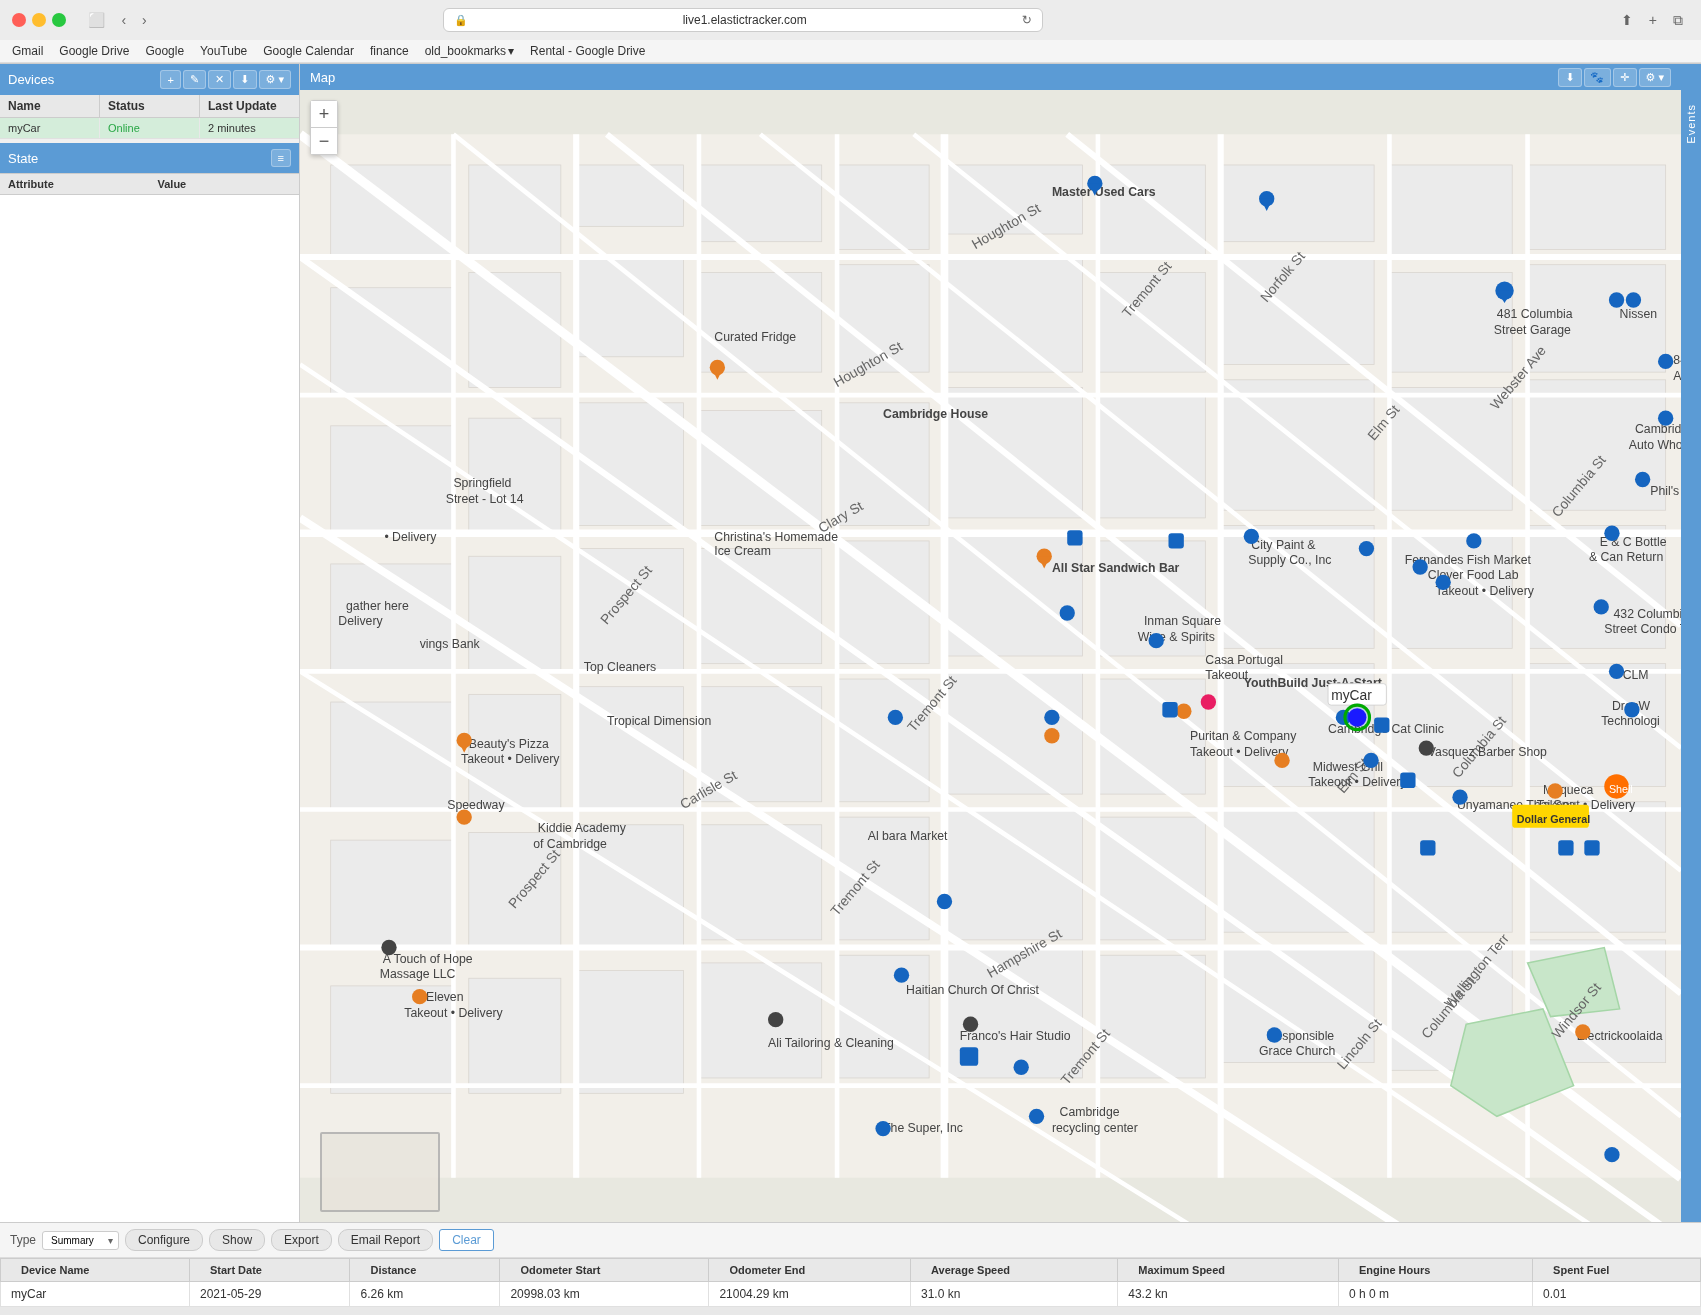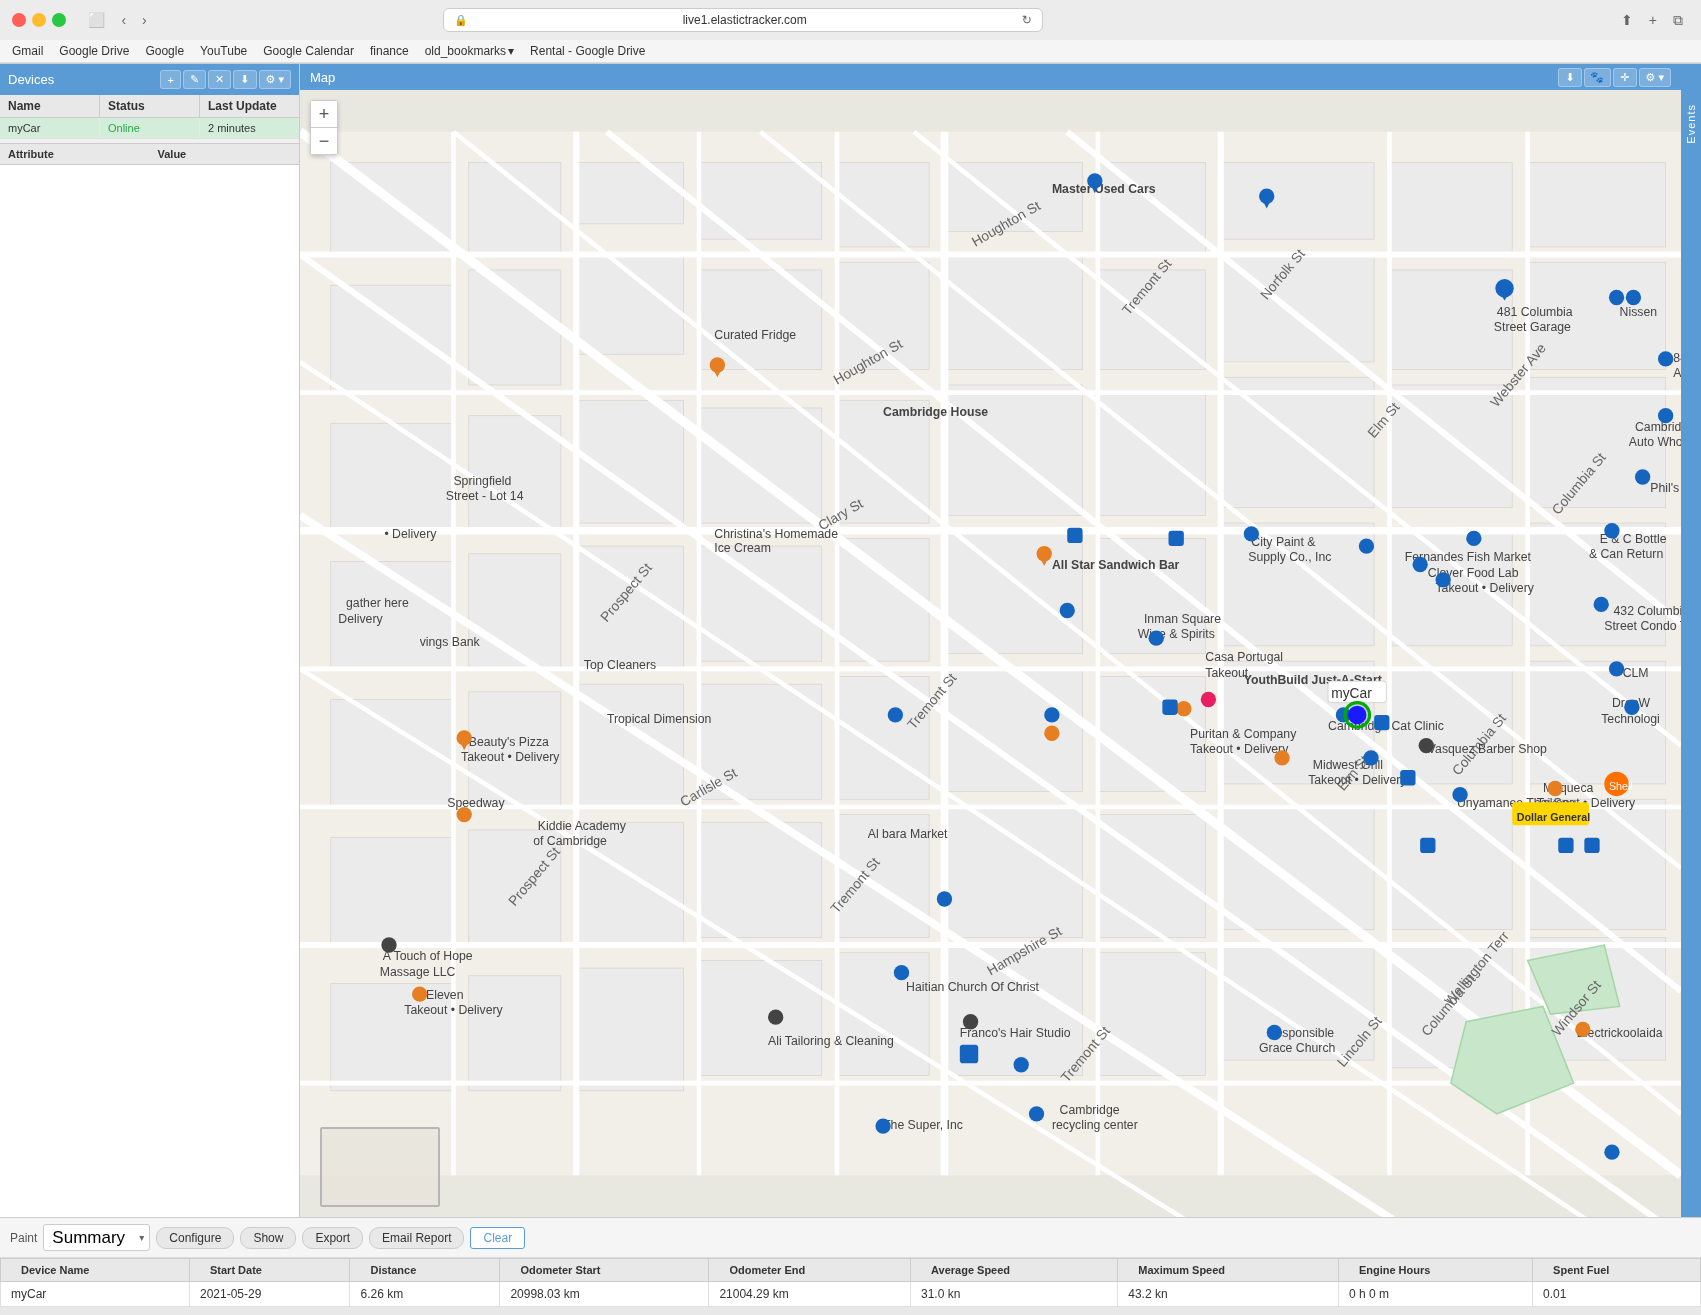--- a/index.html
+++ b/index.html
@@ -67,21 +67,21 @@
 
     
     .right-sidebar { width: 20px; background: #5b9bd5; display: flex; align-items: flex-start; justify-content: center; padding-top: 40px; cursor: pointer; }
     .sidebar-tab { writing-mode: vertical-rl; color: white; font-size: 11px; transform: rotate(180deg); letter-spacing: 1px; }
 
     
     .bottom-section { background: white; border-top: 1px solid #ccc; }
     .bottom-toolbar { display: flex; align-items: center; padding: 6px 10px; gap: 6px; background: #f5f5f5; border-bottom: 1px solid #ddd; }
     .type-label { font-size: 12px; color: #555; }
     .type-select-wrapper { position: relative; display: inline-flex; align-items: center; }
-    .type-select { appearance: none; background: white; border: 1px solid #ccc; border-radius: 3px; padding: 3px 24px 3px 8px; font-size: 17px; cursor: pointer; }
+    .type-select { appearance: none; background: white; border: 1px solid #ccc; border-radius: 3px; padding: 3px 24px 3px 8px; font-size: 10px; cursor: pointer; }
     .select-arrow { position: absolute; right: 6px; pointer-events: none; font-size: 10px; color: #666; }
     .toolbar-btn { background: #e8e8e8; border: 1px solid #ccc; border-radius: 10px; padding: 3px 12px; font-size: 12px; cursor: pointer; color: #333; }
     .clear-btn { background: white; border: 1px solid #5b9bd5; border-radius: 3px; padding: 3px 12px; font-size: 12px; cursor: pointer; color: #5b9bd5; }
 
     
     .report-table { width: 100%; border-collapse: collapse; font-size: 12px; }
     .report-table th { background: #e8e8e8; padding: 5px 20px; text-align: left; border: 1px solid #ccc; font-weight: 600; color: #333; font-size: 11px; }
     .report-table td { padding: 5px 10px; border: 1px solid #e0e0e0; color: #333; }
     .report-table tr:nth-child(even) { background: #f9f9f9; }
     .map-block { fill: #ebebeb; stroke: #d8d4ce; stroke-width: 0.5; }
@@ -153,20 +153,26 @@
           <div class="table-header-cell">Last Update</div>
         </div>
         <div class="table-row selected">
           <div class="table-cell">myCar</div>
           <div class="table-cell status-online">Online</div>
           <div class="table-cell">2 minutes</div>
         </div>
       </div>
 
       <div class="state-panel">
+        <div class="panel-header">
+          <span class="panel-header-title">State</span>
+          <div class="panel-actions">
+            <button class="panel-btn">≡</button>
+          </div>
+        </div>
         <div class="state-table-header">
           <div class="state-table-cell">Attribute</div>
           <div class="state-table-cell">Value</div>
         </div>
       </div>
 
     </div>
 
     <div class="map-area">
       <div class="map-header">
@@ -496,21 +502,21 @@
     </div>
 
     <div class="right-sidebar">
       <span class="sidebar-tab">Events</span>
     </div>
 
   </div>
 
   <div class="bottom-section">
     <div class="bottom-toolbar">
-      <span class="type-label">Paint</span>
+      <span class="type-label">Type</span>
       <div class="type-select-wrapper">
         <select class="type-select">
           <option>Summary</option>
           <option>Trips</option>
           <option>Events</option>
           <option>Stops</option>
         </select>
         <span class="select-arrow">▾</span>
       </div>
       <button class="toolbar-btn">Configure</button>

